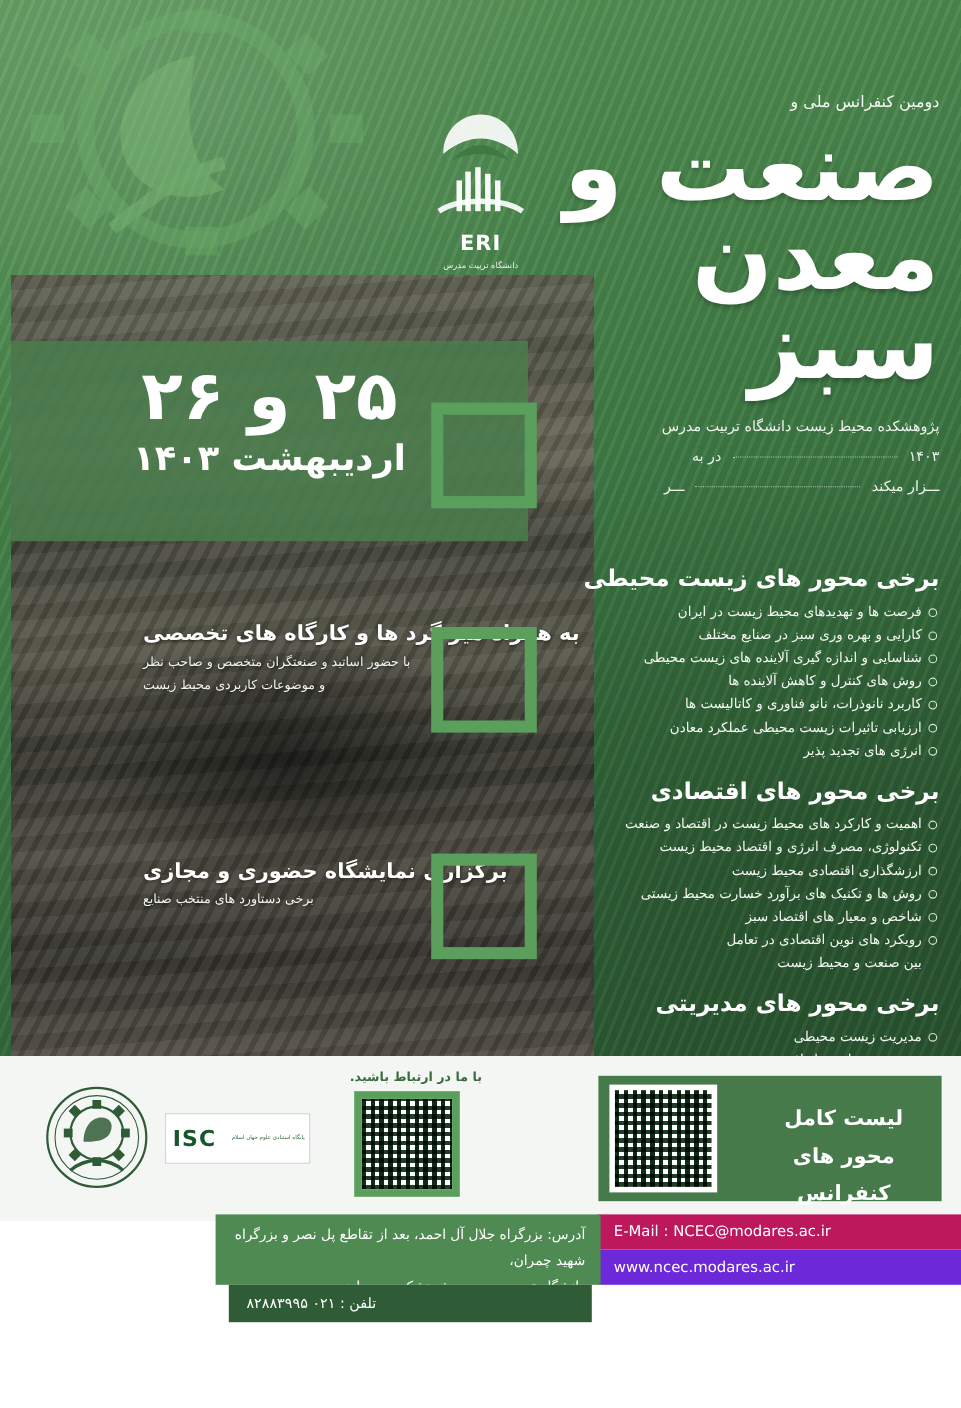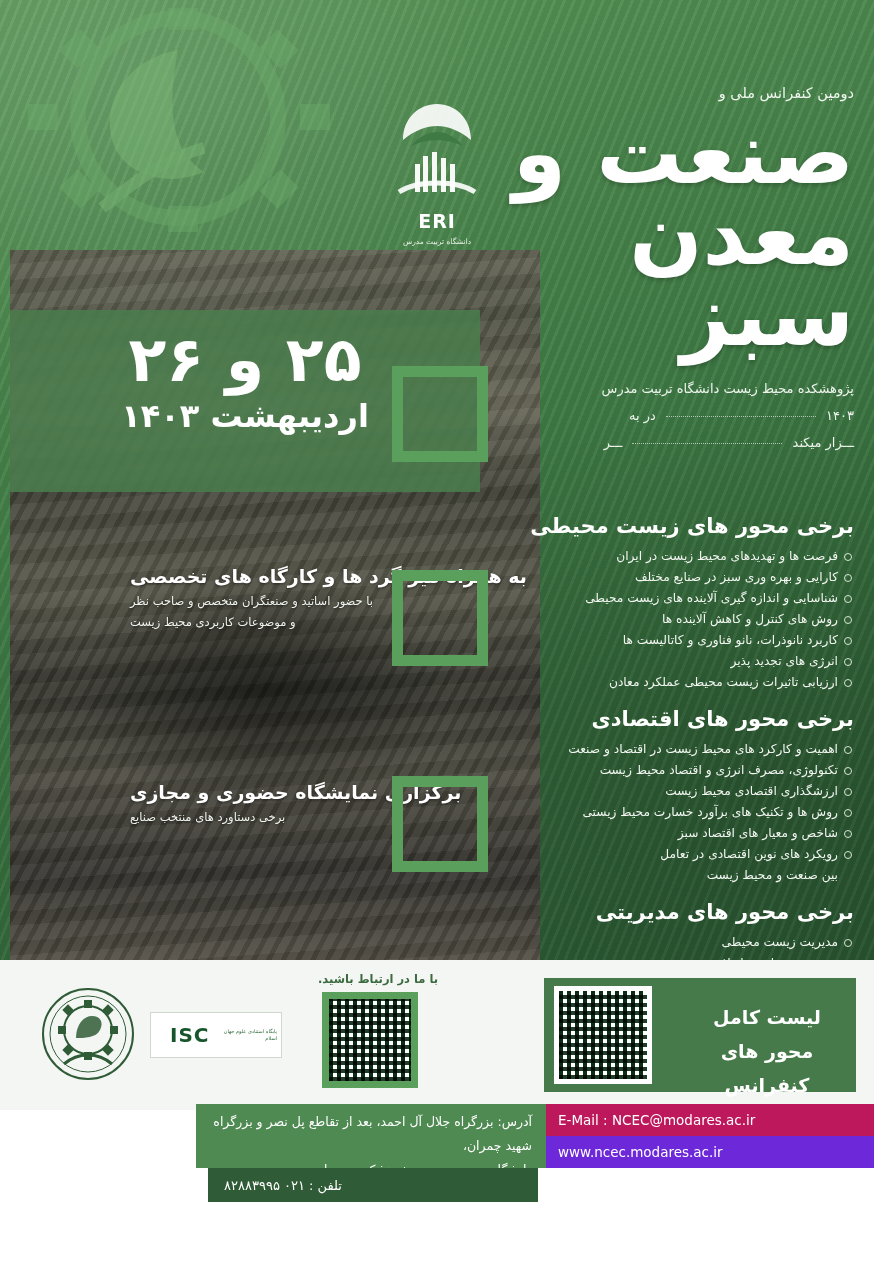--- a/index.html
+++ b/index.html
@@ -264,21 +264,20 @@
     align-items: center;
     justify-content: flex-end;
   }
   .isc-logo .isc-text {
     font-size: 20px;
     font-weight: bold;
     color: #17562b;
     background: #ffffff;
     padding: 0 6px;
     letter-spacing: 1px;
-    margin-left: 13px;
   }
   .isc-logo .isc-sub {
     font-size: 5px;
     color: #2e6b3a;
     line-height: 1.5;
     text-align: right;
     padding: 0 4px;
     flex: 1;
   }
   .modares-seal {
@@ -471,22 +470,22 @@
 
   <div class="topics">
 
     <div class="topic-head">برخی محور های زیست محیطی</div>
     <ul class="topic-list">
       <li>فرصت ها و تهدیدهای محیط زیست در ایران</li>
       <li>کارایی و بهره وری سبز در صنایع مختلف</li>
       <li>شناسایی و اندازه گیری آلاینده های زیست محیطی</li>
       <li>روش های کنترل و کاهش آلاینده ها</li>
       <li>کاربرد نانوذرات، نانو فناوری و کاتالیست ها</li>
+      <li>ارزیابی تاثیرات زیست محیطی عملکرد معادن</li>
       <li>انرژی های تجدید پذیر</li>
-      <li>ارزیابی تاثیرات زیست محیطی عملکرد معادن</li>
     </ul>
 
     <div class="topic-head">برخی محور های اقتصادی</div>
     <ul class="topic-list">
       <li>اهمیت و کارکرد های محیط زیست در اقتصاد و صنعت</li>
       <li>تکنولوژی، مصرف انرژی و اقتصاد محیط زیست</li>
       <li>ارزشگذاری اقتصادی محیط زیست</li>
       <li>روش ها و تکنیک های برآورد خسارت محیط زیستی</li>
       <li>شاخص و معیار های اقتصاد سبز</li>
       <li>رویکرد های نوین اقتصادی در تعامل</li>

